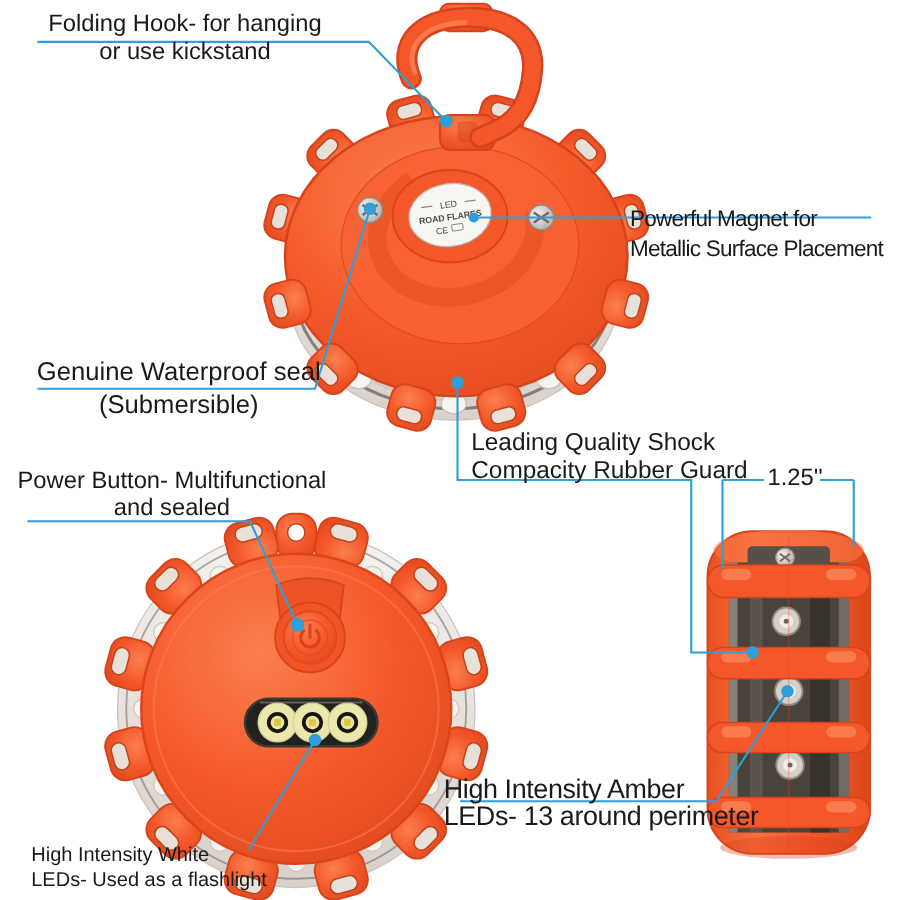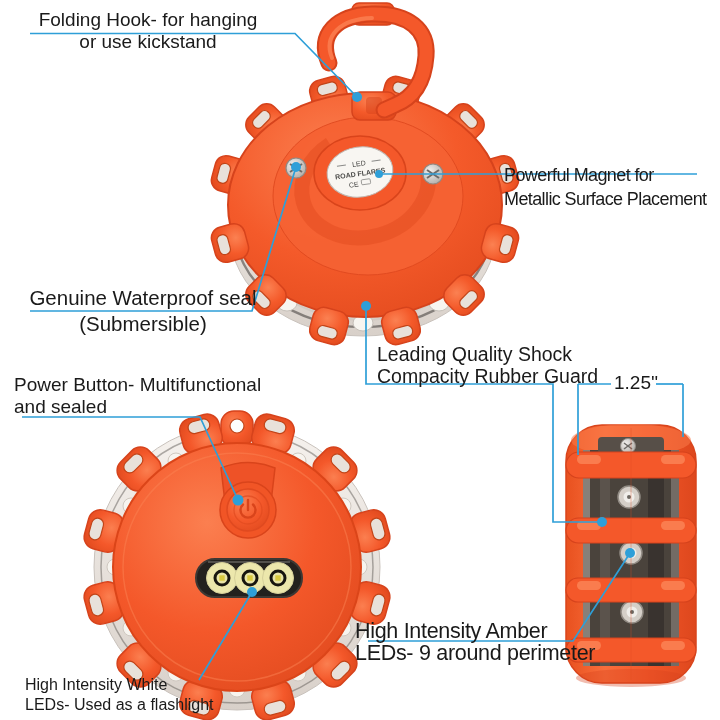--- a/index.html
+++ b/index.html
@@ -6,21 +6,21 @@
   .canvas{position:relative;width:720px;height:720px;background:#ffffff;overflow:hidden;
           font-family:"Liberation Sans",sans-serif;color:#1a1a1a;}
   .art{position:absolute;left:0;top:0;}
   .ann{position:absolute;font-size:19px;line-height:22px;letter-spacing:0;}
   .ann div{white-space:nowrap;}
   .ann-folding{left:33px;top:9px;width:230px;text-align:center;}
   .ann-magnet{left:504px;top:163px;font-size:18px;letter-spacing:-0.6px;line-height:24px;}
   .ann-waterproof{left:28px;top:287px;width:230px;text-align:center;font-size:20.5px;}
   .ann-waterproof .l2{margin-top:4px;}
   .ann-rubber{left:377px;top:343px;font-size:19.5px;}
-  .ann-power{left:14px;top:374px;}
+  .ann-power{left:14px;top:374px;text-align:center;}
   .ann-white{left:25px;top:675px;font-size:16px;line-height:20px;}
   .ann-amber{left:355px;top:620px;font-size:21.5px;letter-spacing:-0.3px;}
   .ann-dim{left:614px;top:372px;font-size:19px;}
   
   .tab{fill:url(#gTop);stroke:#d6431c;stroke-width:1.5;}
   .tabF{fill:url(#gFront);stroke:#d6431c;stroke-width:1.5;}
   .hole{fill:#e8e1da;stroke:#c14418;stroke-width:1.2;}
   .leader{stroke:#2e9fd8;stroke-width:1.7;fill:none;}
   .dot{fill:#2e9fd8;}
   .rib{fill:#f4582a;stroke:#d6431c;stroke-width:1.2;}
@@ -389,19 +389,19 @@
 <div class="ann ann-power">
   <div>Power Button- Multifunctional</div>
   <div>and sealed</div>
 </div>
 <div class="ann ann-white">
   <div>High Intensity White</div>
   <div>LEDs- Used as a flashlight</div>
 </div>
 <div class="ann ann-amber">
   <div>High Intensity Amber</div>
-  <div>LEDs- 9 around perimeter</div>
+  <div>LEDs- 13 around perimeter</div>
 </div>
 <div class="ann ann-dim">
   <div>1.25''</div>
 </div>
 
 </div>
 
 </body></html>

